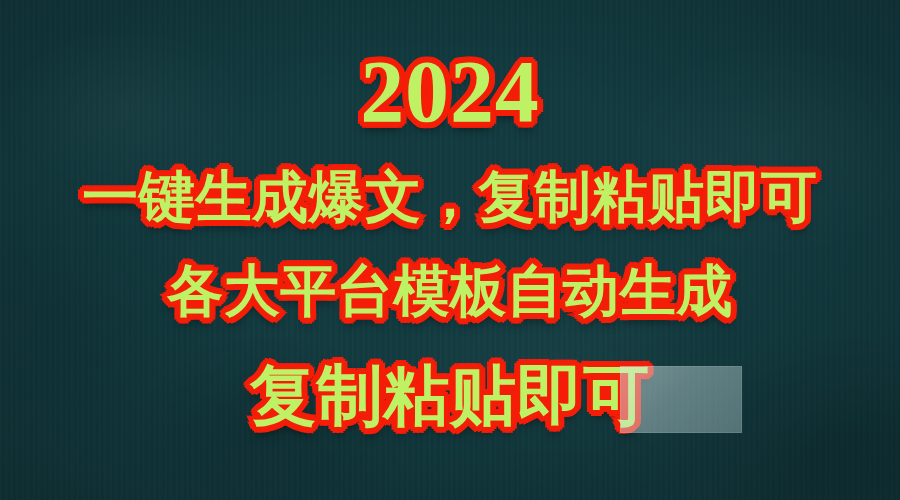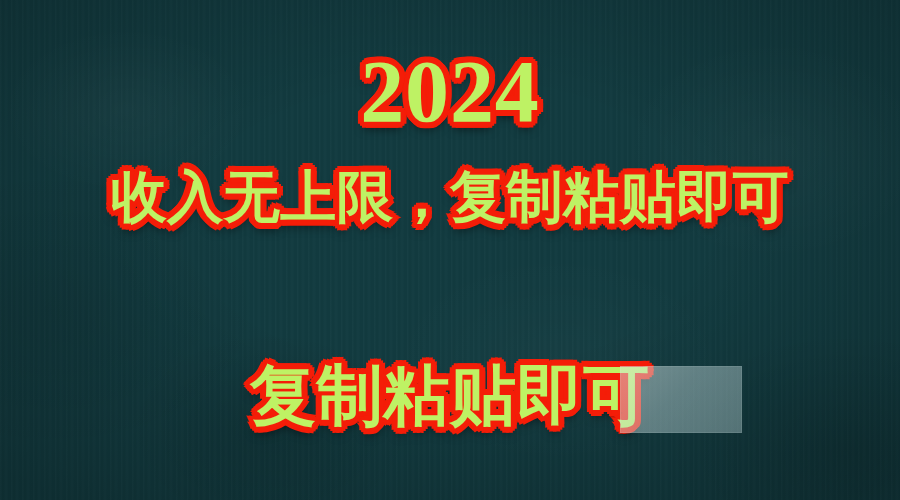--- a/index.html
+++ b/index.html
@@ -137,22 +137,23 @@
 
   <div class="bg-base"></div>
   <div class="bg-streaks"></div>
   <div class="bg-blotches"></div>
   <div class="bg-vignette"></div>
 
   <div class="text-stack">
 
     <div id="line-year" class="line outlined">2024</div>
 
-    <div id="line-1" class="line outlined">收入无上限，复制粘贴即可</div>
+    <div id="line-1" class="line outlined">一键生成爆文，复制粘贴即可</div>
 
+    <div id="line-2" class="line outlined">各大平台模板自动生成</div>
 
     <div id="line-3" class="line outlined">复制粘贴即可</div>
 
   </div>
 
   <div id="redaction-overlay"></div>
 
 </div>
 
 </body></html>

